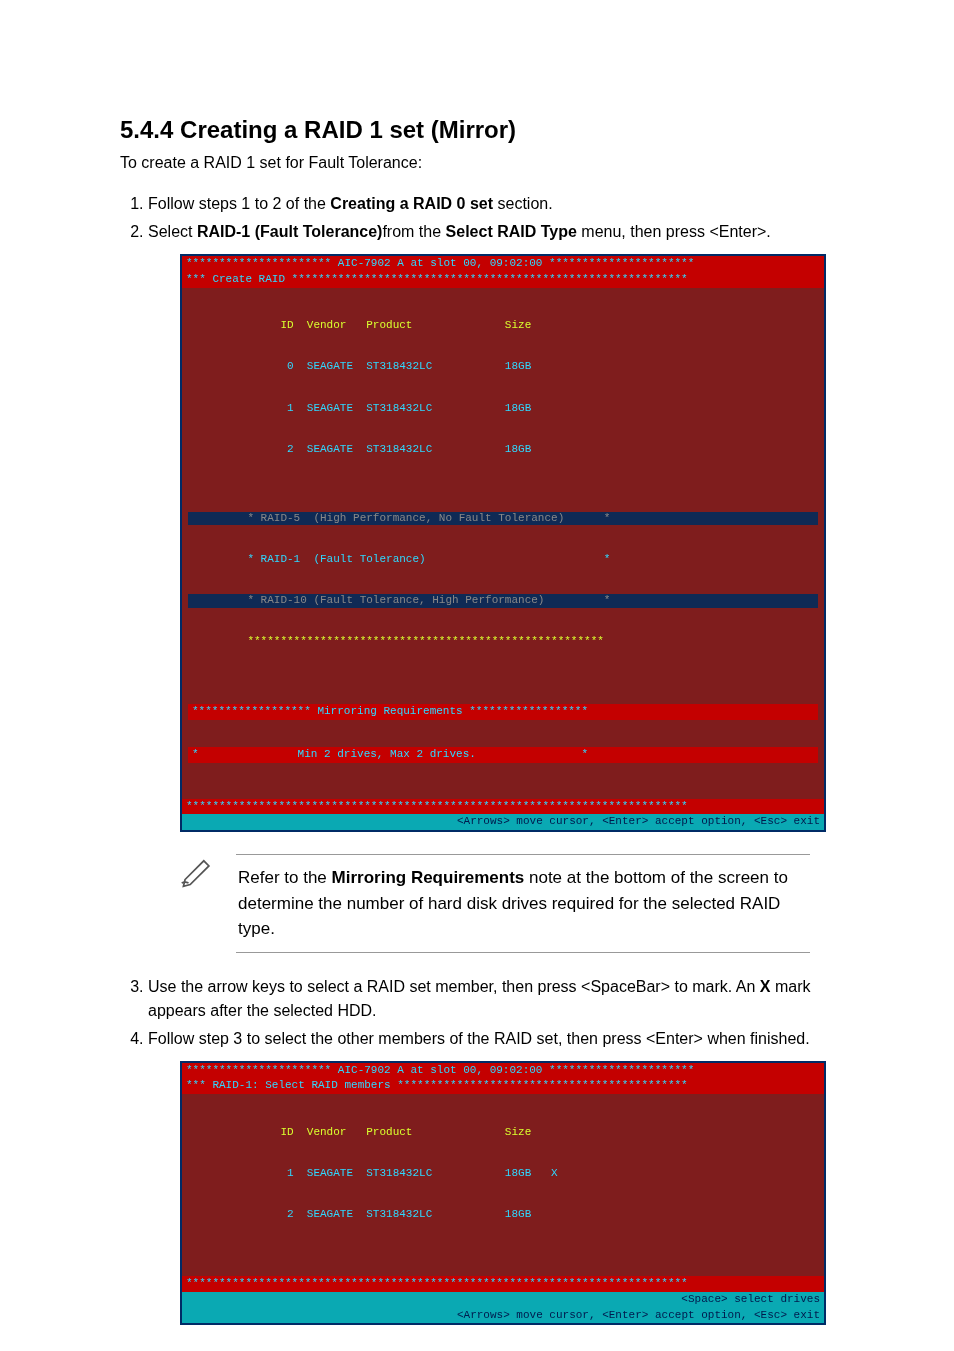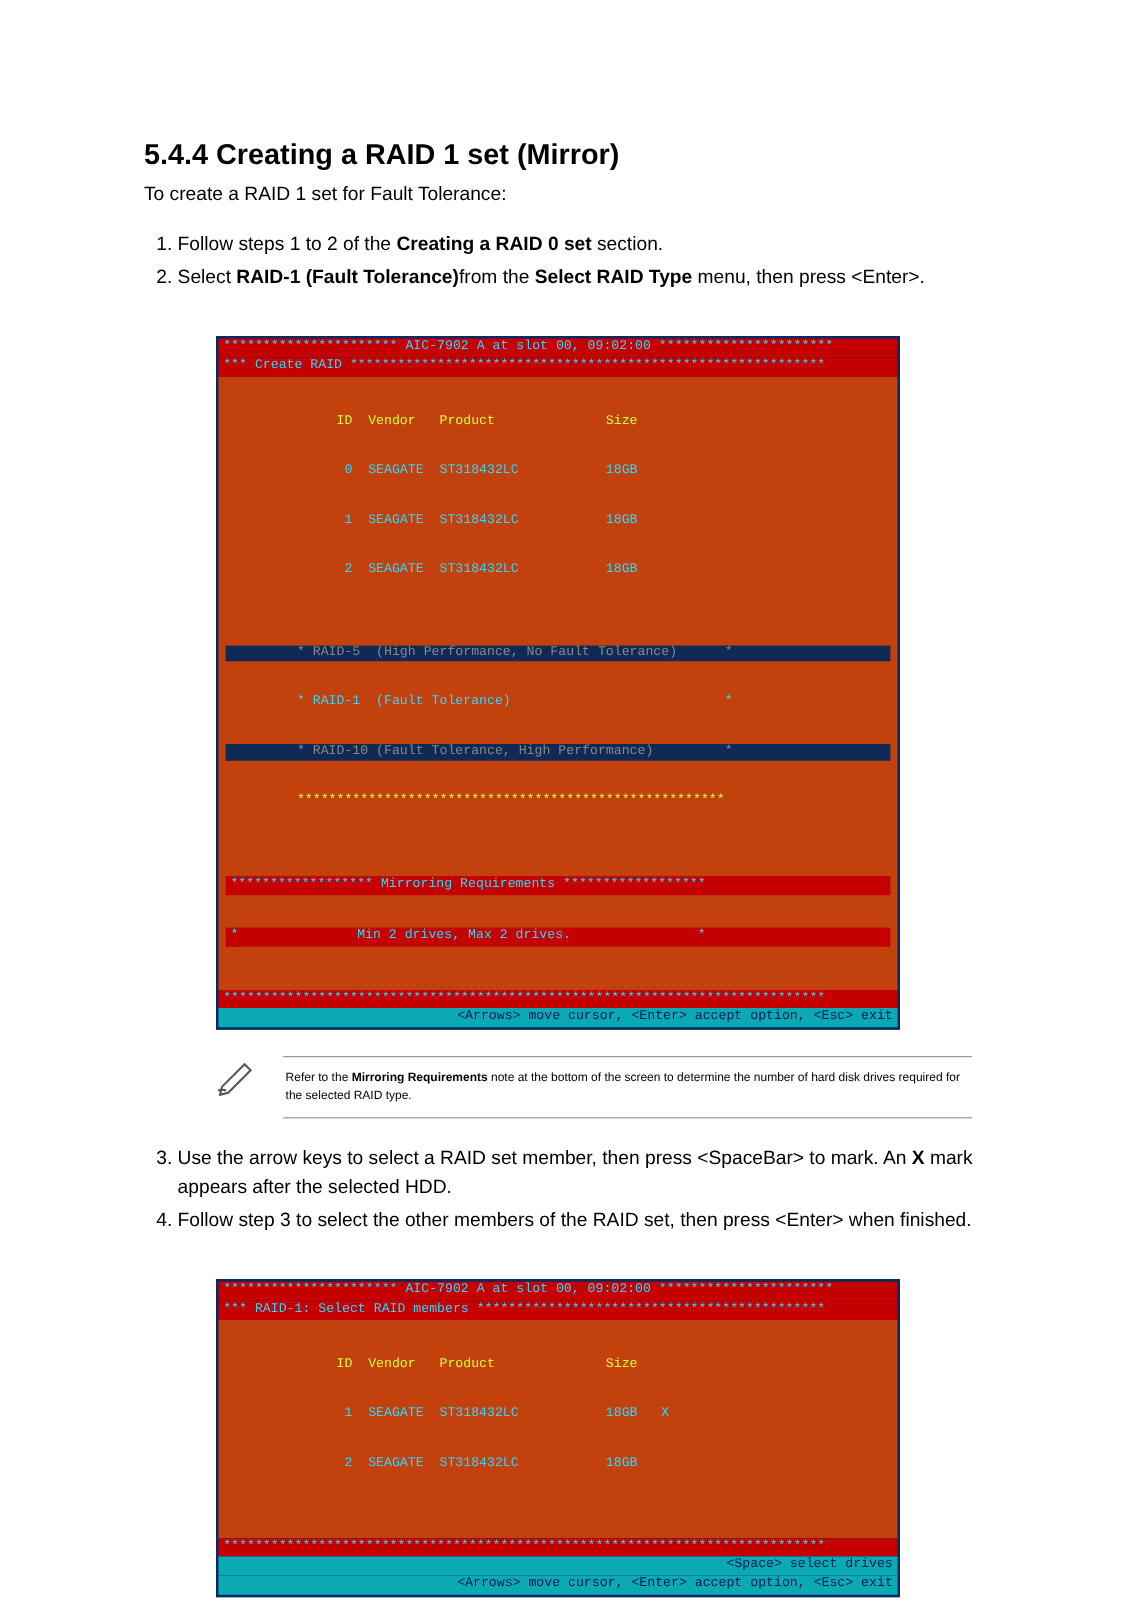--- a/index.html
+++ b/index.html
@@ -2,33 +2,33 @@
 <html><head>
 <meta charset="utf-8">
 <style>
   html,body{margin:0;padding:0;background:#fff;font-family:Arial,Helvetica,sans-serif;color:#000}
   .page{width:954px;height:1351px;box-sizing:border-box;padding:116px 120px 70px 120px;position:relative}
   h2{font-size:24px;font-weight:bold;margin:0 0 10px 0}
   p.intro{font-size:16px;margin:0 0 20px 0}
   ol{margin:0;padding-left:28px}
   ol li{font-size:16px;line-height:1.5;margin-bottom:4px}
   .bold{font-weight:bold}
-  .screenshot{margin:36px 0 22px 60px;width:570px;background:#001a4d;color:#2fd8ff;font-family:"Courier New",monospace;font-size:11px;line-height:1.25;border:2px solid #002b66;box-sizing:border-box}
+  .screenshot{margin:10px 0 22px 60px;width:646px;background:#001a4d;color:#2fd8ff;font-family:"Courier New",monospace;font-size:11px;line-height:1.25;border:2px solid #002b66;box-sizing:border-box}
   .ss-head{background:#c40000;color:#2fd8ff;padding:1px 4px;white-space:pre}
-  .ss-body{background:#c2410c;color:#2fd8ff;padding:4px 6px 8px 6px;min-height:16px;white-space:pre}
+  .ss-body{background:#7f1d1d;color:#2fd8ff;padding:4px 6px 8px 6px;min-height:16px;white-space:pre}
   .ss-col-head{color:#d9ff2f}
   .ss-line{white-space:pre}
   .ss-select{color:#888;background:#0f2a55}
   .ss-hl{background:#c40000;color:#2fd8ff;display:block;padding:1px 4px;white-space:pre}
   .ss-green-hl{background:#2fd8ff;color:#001a4d;display:inline}
   .ss-footer-green{background:#0aa9b3;color:#001a4d;padding:1px 4px;text-align:right;white-space:pre}
   .ss-accent{color:#d9ff2f}
   .note-wrap{display:flex;gap:22px;margin:12px 0 22px 60px;align-items:flex-start}
   .note-icon{width:34px;height:34px;flex:none}
-  .note-box{border-top:1px solid #999;border-bottom:1px solid #999;padding:10px 2px;width:570px;font-size:10px;line-height:1.5}
+  .note-box{border-top:1px solid #999;border-bottom:1px solid #999;padding:10px 2px;width:570px;font-size:17px;line-height:1.5}
   .page-foot{position:absolute;bottom:60px;left:120px;right:120px;display:flex;justify-content:space-between;font-size:14px;font-weight:bold}
 </style>
 </head>
 <body>
 
 <div class="page">
 
   <h2>5.4.4   Creating a RAID 1 set (Mirror)</h2>
   <p class="intro">To create a RAID 1 set for Fault Tolerance:</p>
 

